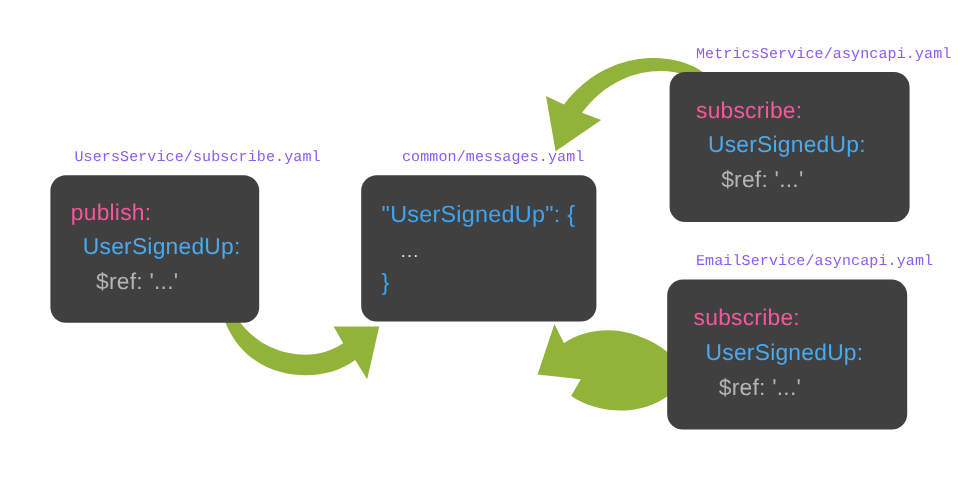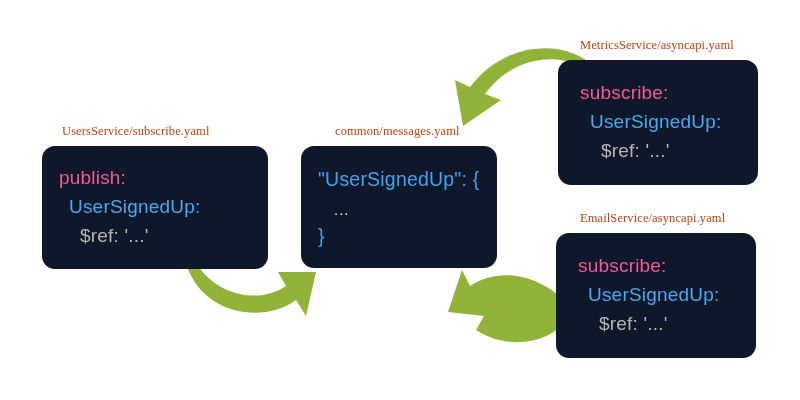--- a/index.html
+++ b/index.html
@@ -13,31 +13,31 @@
     height: 400px;
     background: #ffffff;
     overflow: hidden;
     font-family: "Liberation Sans", sans-serif;
     -webkit-font-smoothing: antialiased;
   }
 
   
   .file-label {
     position: absolute;
-    font-family: Liberation Serif, serif;
+    font-family: Liberation Mono, monospace;
     font-size: 12.5px;
-    color: #c2410c;
+    color: #8b5cf6;
     white-space: nowrap;
     letter-spacing: 0.1px;
   }
 
   
   .card {
     position: absolute;
-    background: #0f172a;
+    background: #404040;
     border-radius: 13px;
     box-sizing: border-box;
   }
 
   .code {
     position: absolute;
     white-space: nowrap;
     font-family: "Liberation Sans", sans-serif;
     font-size: 19px;
     letter-spacing: 0.2px;
@@ -93,21 +93,21 @@
              L 44 54
              L 8 50
              L 22 8
              L 30 24
              C 44 14, 66 10, 86 16
              C 116 25, 134 45, 138 64
              Z" fill="#92b339"></path>
   </svg>
 
   <div class="file-label" style="left:62px; top:124px;">UsersService/subscribe.yaml</div>
-  <div class="card" style="left:42px; top:146px; width:226px; height:123px;">
+  <div class="card" style="left:42px; top:146px; width:174px; height:123px;">
     <span class="code key" style="left:17px; top:21px;">publish:</span>
     <span class="code msg" style="left:27px; top:50px;">UserSignedUp:</span>
     <span class="code ref" style="left:38px; top:79px;">$ref: '...'</span>
   </div>
 
   <div class="file-label" style="left:335px; top:124px;">common/messages.yaml</div>
   <div class="card" style="left:301px; top:146px; width:196px; height:122px;">
     <span class="code jsonkey" style="left:17px; top:22px;">"UserSignedUp": {</span>
     <span class="code dots" style="left:33px; top:55px;">...</span>
     <span class="code jsonbrace" style="left:17px; top:79px;">}</span>

